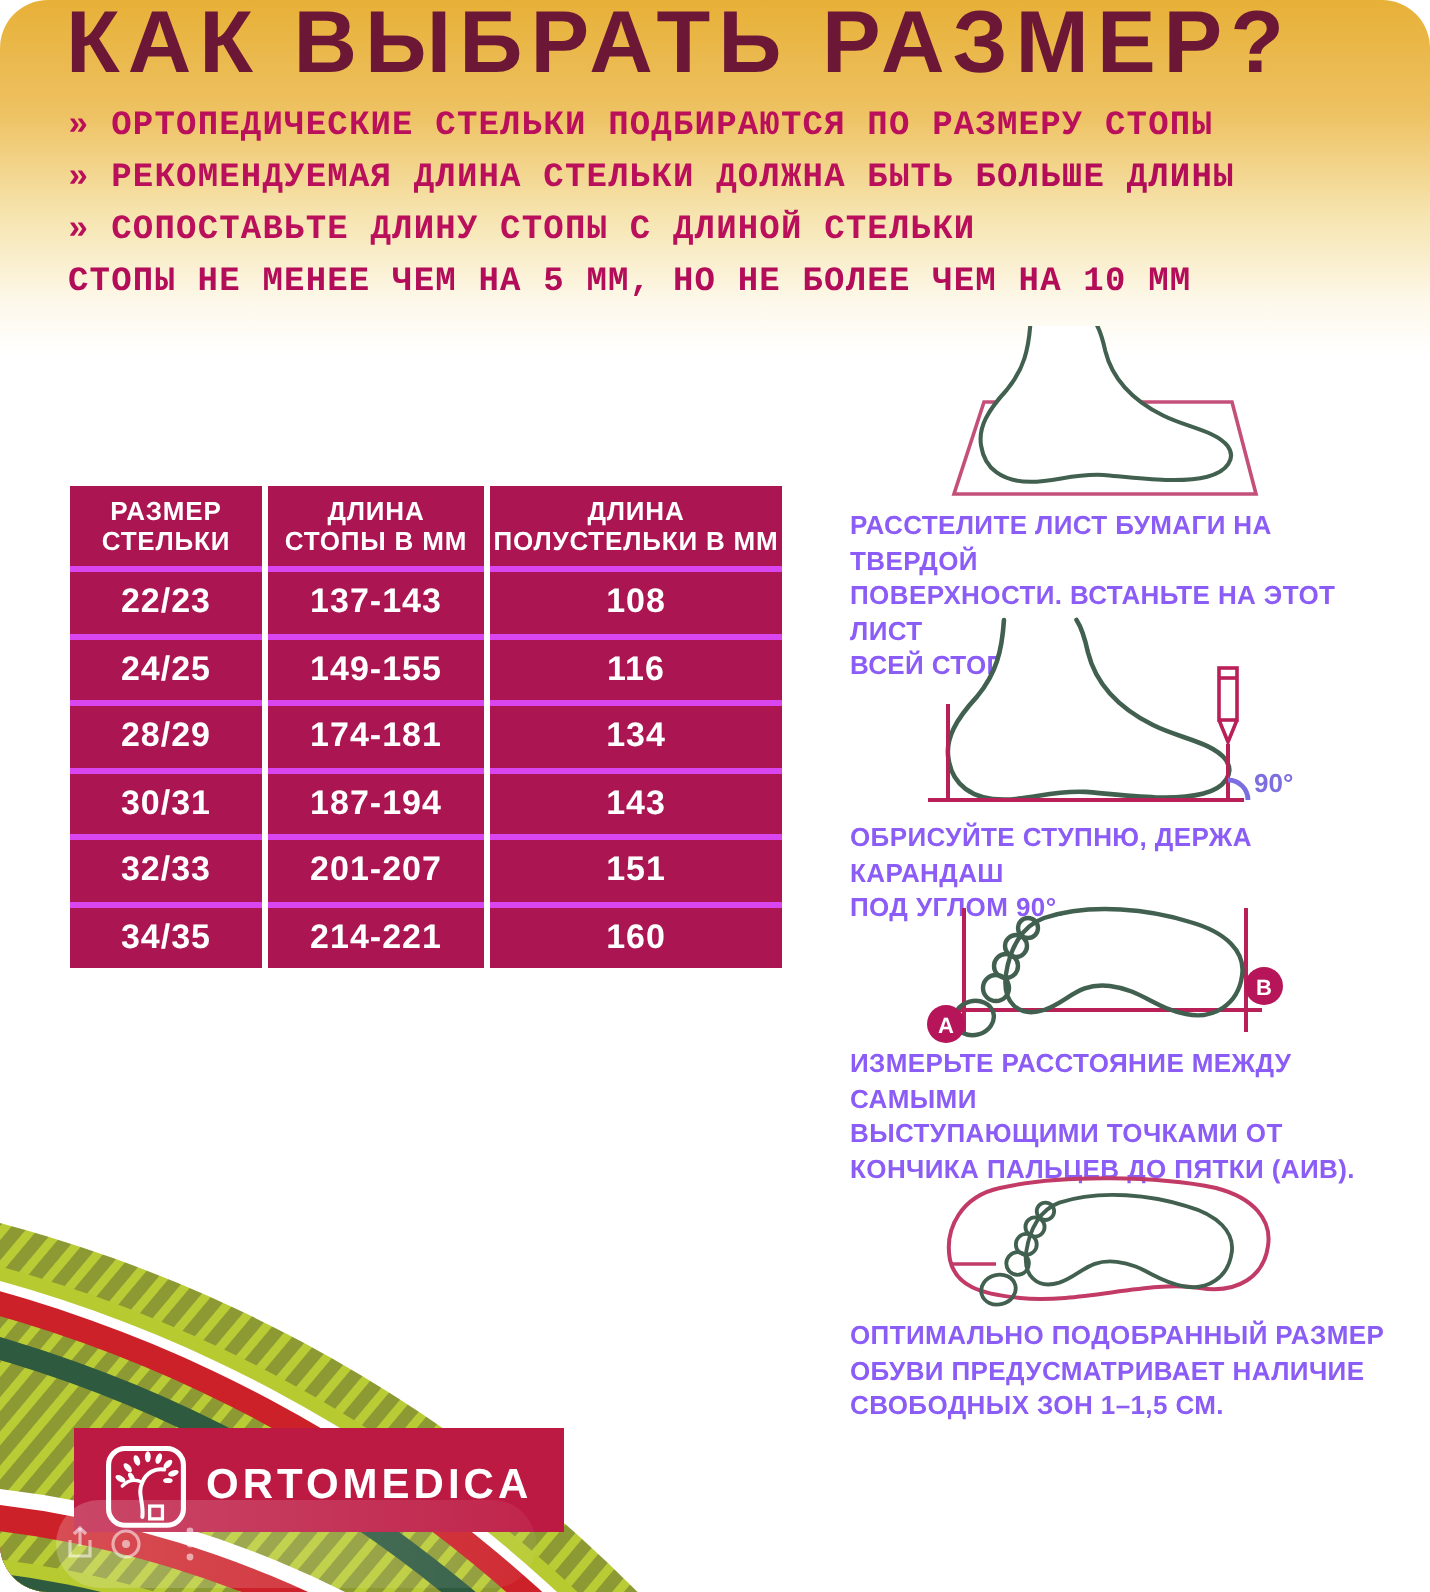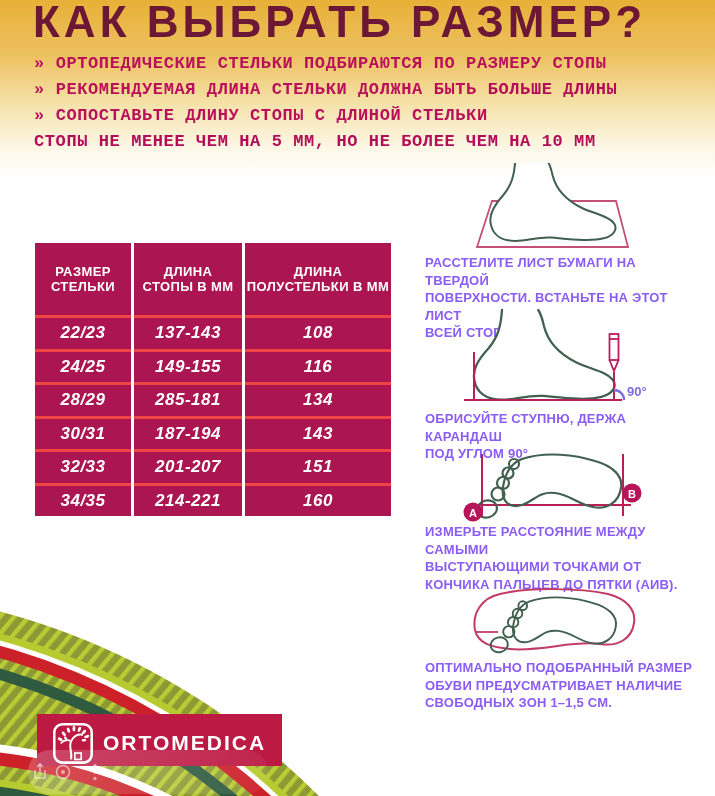--- a/index.html
+++ b/index.html
@@ -1,30 +1,30 @@
 <!DOCTYPE html>
 <html><head>
 <meta charset="utf-8">
 <style>
   html,body{margin:0;padding:0;background:#fff;}
   .canvas{position:relative;width:715px;height:796px;overflow:hidden;background:#fff;
-          font-family:"Liberation Sans",sans-serif;}
+          font-family:"Liberation Sans",sans-serif;border-radius:24px;}
   .header-gradient{position:absolute;left:0;top:0;width:715px;height:178px;
     background:linear-gradient(180deg,#e7b037 0%,#eec263 32%,#f6e4ae 60%,#fdf8ea 85%,#ffffff 100%);}
   .page-title{position:absolute;left:33px;top:-3px;font-size:44px;font-weight:bold;
     letter-spacing:4px;color:#6b1735;white-space:nowrap;}
   .bullets{position:absolute;left:34px;top:51px;font-size:17px;font-weight:bold;
     color:#ba0f5b;letter-spacing:0.6px;line-height:26px;white-space:nowrap;font-family:Liberation Mono, monospace;}
   .bullet-extra{font-weight:900;color:#b30c58;}
   .size-table{position:absolute;left:35px;top:243px;width:356px;border-collapse:collapse;
     background:#ab1551;color:#fff;text-align:center;table-layout:fixed;}
-  .size-table th{font-size:13px;font-weight:bold;height:36px;line-height:15px;letter-spacing:0.4px;padding:18px 0;}
+  .size-table th{font-size:13px;font-weight:bold;height:36px;line-height:15px;letter-spacing:0.4px;padding:2px 0;}
   .size-table td{font-size:17px;font-weight:bold;height:28.5px;letter-spacing:0.5px;}
   .size-table td+td,.size-table th+th{border-left:3px solid #fff;}
-  .size-table tr+tr td,.size-table tr+tr th{border-top:3px solid #ef4444;font-style:italic;}
+  .size-table tr+tr td,.size-table tr+tr th{border-top:3px solid #d946ef;}
   .col1{width:96px}.col2{width:108px}.col3{width:146px}
   .step-caption{position:absolute;left:425px;width:278px;font-size:13px;font-weight:bold;
     color:#8b5cf6;line-height:17.5px;letter-spacing:0.2px;}
   .illus{position:absolute;}
   .logo-band{position:absolute;left:37px;top:714px;width:245px;height:52px;background:#bd1a43;}
   .logo-text{position:absolute;left:66px;top:0;height:58px;line-height:58px;color:#fff;
     font-size:21px;font-weight:bold;letter-spacing:2px;}
   .tree-box{position:absolute;left:15px;top:7px;}
   .wave{position:absolute;left:0;top:596px;}
   .viewer-pill{position:absolute;left:28px;top:750px;width:240px;height:44px;border-radius:22px;
@@ -80,21 +80,21 @@
           <td>137-143</td>
           <td>108</td>
         </tr>
     <tr>
       <td>24/25</td>
           <td>149-155</td>
           <td>116</td>
         </tr>
     <tr>
       <td>28/29</td>
-          <td>285-181</td>
+          <td>174-181</td>
           <td>134</td>
         </tr>
     <tr>
       <td>30/31</td>
           <td>187-194</td>
           <td>143</td>
         </tr>
     <tr>
       <td>32/33</td>
           <td>201-207</td>

